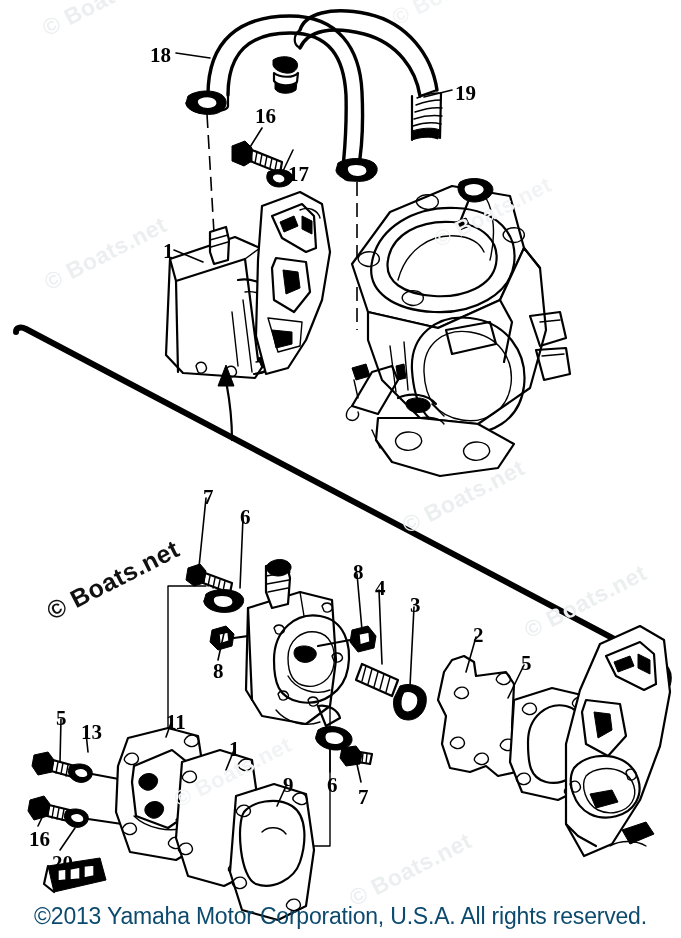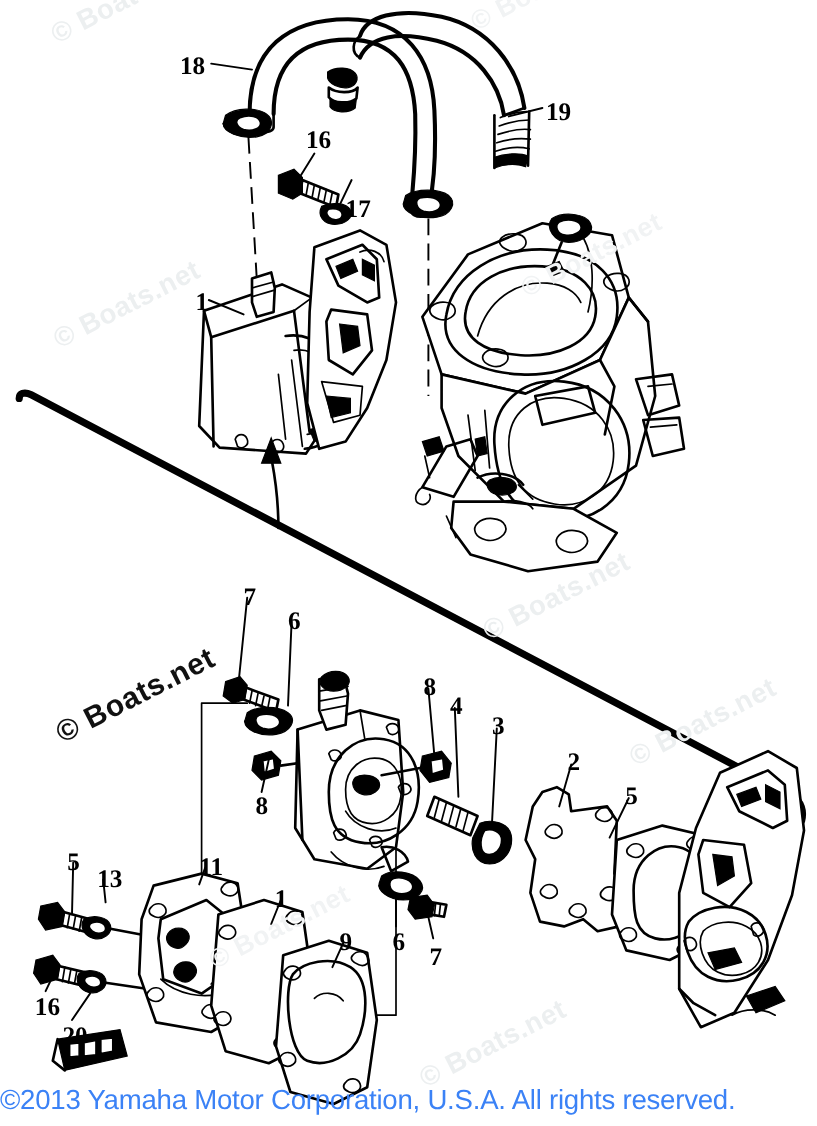--- a/index.html
+++ b/index.html
@@ -43,24 +43,24 @@
   }
   .wm-light2 {
     color: #f1f3f4;
     font-size: 22px;
   }
   #footer {
     position: absolute;
     left: 0;
     top: 903px;
     width: 681px;
-    text-align: left;
+    text-align: center;
     font-family: "Liberation Sans", sans-serif;
     font-size: 23px;
-    color: #3b82f6;
+    color: #0c4a6e;
     letter-spacing: -0.2px;
   }
   .lbl {
     position: absolute;
     font-family: Liberation Serif, serif;
     font-weight: bold;
     font-size: 21px;
     color: #000000;
     line-height: 1;
     pointer-events: none;

